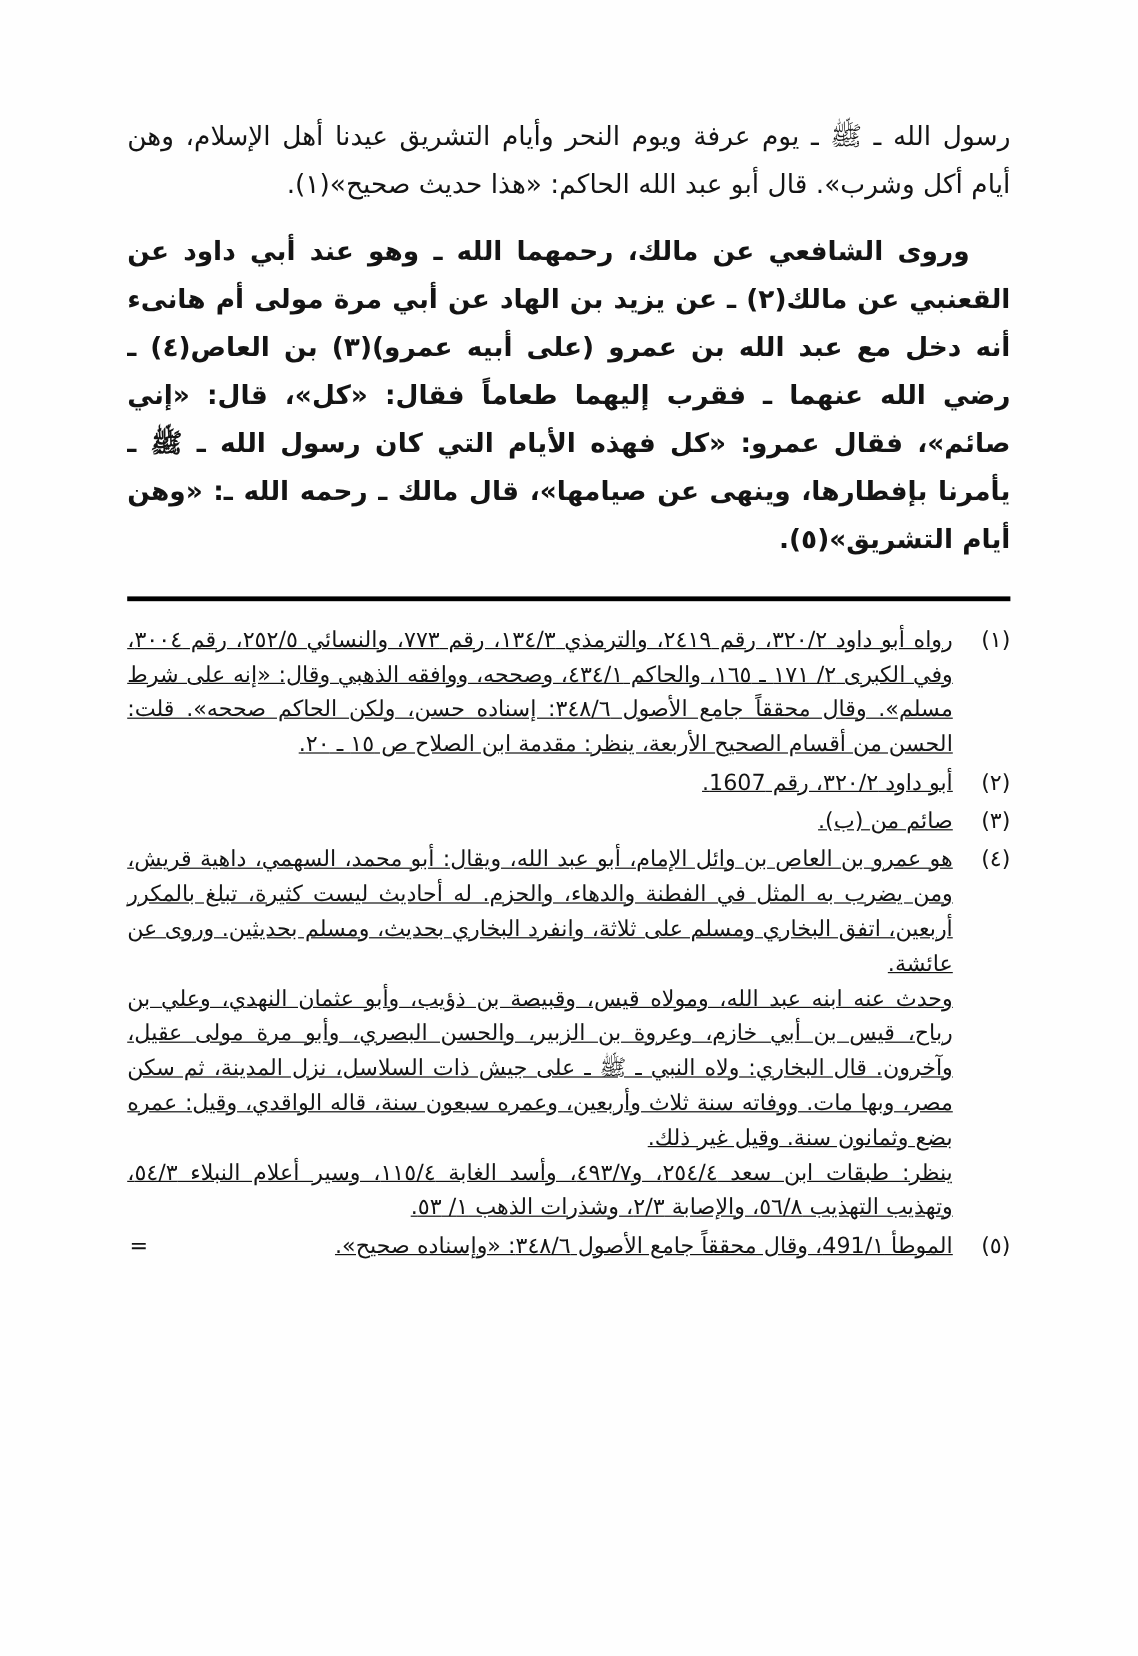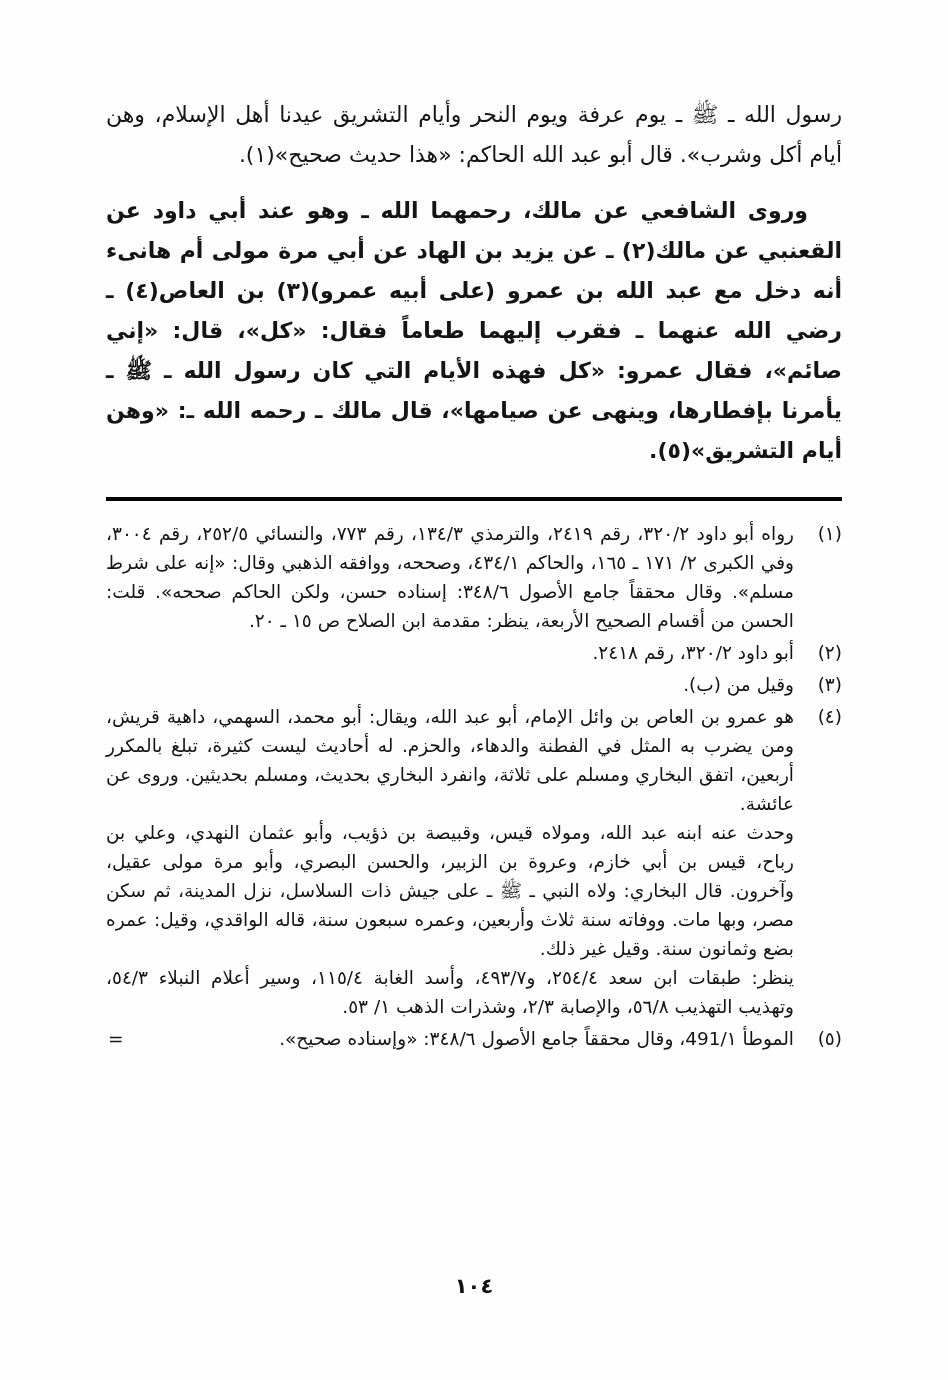--- a/index.html
+++ b/index.html
@@ -52,20 +52,21 @@
     gap: 6px;
     margin-bottom: 3px;
   }
   .fn-num {
     flex: 0 0 42px;
     white-space: nowrap;
   }
   .fn-text {
     flex: 1;
     white-space: pre-line;
+    text-decoration: underline;
   }
   .fn-cont {
     position: absolute;
     left: 2px;
     top: 0;
     direction: ltr;
   }
   .page-number {
     position: absolute;
     left: 0;
@@ -93,38 +94,37 @@
 
     <div class="footnotes">
 
       <div class="fn">
         <span class="fn-num">(١)</span>
         <span class="fn-text">رواه أبو داود ٣٢٠/٢، رقم ٢٤١٩، والترمذي ١٣٤/٣، رقم ٧٧٣، والنسائي ٢٥٢/٥، رقم ٣٠٠٤، وفي الكبرى ٢/ ١٧١ ـ ١٦٥، والحاكم ٤٣٤/١، وصححه، ووافقه الذهبي وقال: «إنه على شرط مسلم». وقال محققاً جامع الأصول ٣٤٨/٦: إسناده حسن، ولكن الحاكم صححه». قلت: الحسن من أقسام الصحيح الأربعة، ينظر: مقدمة ابن الصلاح ص ١٥ ـ ٢٠.</span>
       </div>
 
       <div class="fn">
         <span class="fn-num">(٢)</span>
-        <span class="fn-text">أبو داود ٣٢٠/٢، رقم ٢٤١٨.</span>
+        <span class="fn-text">أبو داود ٣٢٠/٢، رقم 1607.</span>
       </div>
 
       <div class="fn">
         <span class="fn-num">(٣)</span>
-        <span class="fn-text">وقيل من (ب).</span>
+        <span class="fn-text">صائم من (ب).</span>
       </div>
 
       <div class="fn">
         <span class="fn-num">(٤)</span>
         <span class="fn-text">هو عمرو بن العاص بن وائل الإمام، أبو عبد الله، ويقال: أبو محمد، السهمي، داهية قريش، ومن يضرب به المثل في الفطنة والدهاء، والحزم. له أحاديث ليست كثيرة، تبلغ بالمكرر أربعين، اتفق البخاري ومسلم على ثلاثة، وانفرد البخاري بحديث، ومسلم بحديثين. وروى عن عائشة.
 وحدث عنه ابنه عبد الله، ومولاه قيس، وقبيصة بن ذؤيب، وأبو عثمان النهدي، وعلي بن رباح، قيس بن أبي خازم، وعروة بن الزبير، والحسن البصري، وأبو مرة مولى عقيل، وآخرون. قال البخاري: ولاه النبي ـ ﷺ ـ على جيش ذات السلاسل، نزل المدينة، ثم سكن مصر، وبها مات. ووفاته سنة ثلاث وأربعين، وعمره سبعون سنة، قاله الواقدي، وقيل: عمره بضع وثمانون سنة. وقيل غير ذلك.
 ينظر: طبقات ابن سعد ٢٥٤/٤، و٤٩٣/٧، وأسد الغابة ١١٥/٤، وسير أعلام النبلاء ٥٤/٣، وتهذيب التهذيب ٥٦/٨، والإصابة ٢/٣، وشذرات الذهب ١/ ٥٣.</span>
       </div>
 
       <div class="fn">
         <span class="fn-num">(٥)</span>
         <span class="fn-text">الموطأ 491/١، وقال محققاً جامع الأصول ٣٤٨/٦: «وإسناده صحيح».</span>
         <span class="fn-cont">=</span>
       </div>
 
     </div>
   </div>
 
-  <div class="page-number">١٠٤</div>
 </div>
 
 </body></html>

